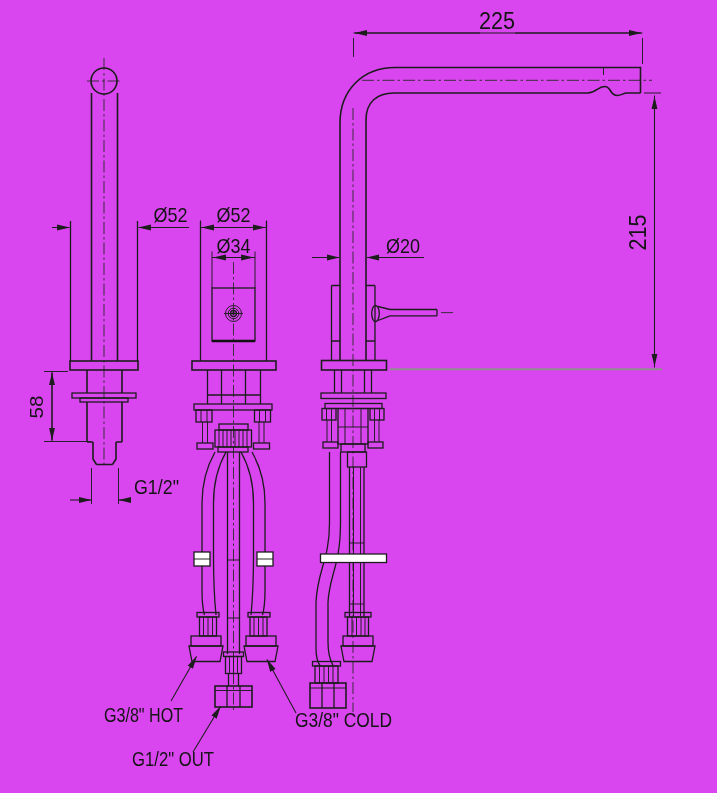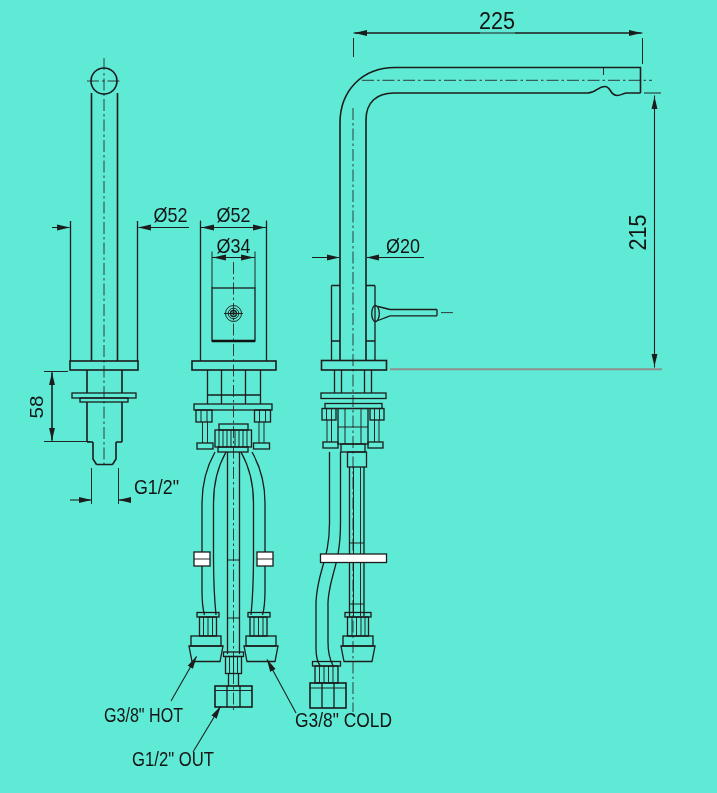--- a/index.html
+++ b/index.html
@@ -1,16 +1,16 @@
 <!DOCTYPE html>
 <html><head>
 <meta charset="utf-8">
 <style>
   html,body{margin:0;padding:0;background:#fff;}
-  .page{width:717px;height:793px;background:#5eead4;position:relative;overflow:hidden;}
+  .page{width:717px;height:793px;background:#d946ef;position:relative;overflow:hidden;}
   svg{display:block;}
   .o{stroke:#1c1c1c;stroke-width:1.6;fill:none;stroke-linecap:butt;}
   .m{stroke:#1c1c1c;stroke-width:1.3;fill:none;}
   .t{stroke:#1c1c1c;stroke-width:0.95;fill:none;}
   .d{stroke:#1c1c1c;stroke-width:1.05;fill:none;}
   .c{stroke:#2a2a2a;stroke-width:0.9;fill:none;stroke-dasharray:12 3 2.5 3;}
   .k{stroke:#111;stroke-width:2.6;fill:none;}
   .g{stroke:#8f8f8f;stroke-width:2.1;fill:none;}
   .w{fill:#fff;}
   text{font-family:"Liberation Sans","DejaVu Sans",sans-serif;fill:#141414;}

